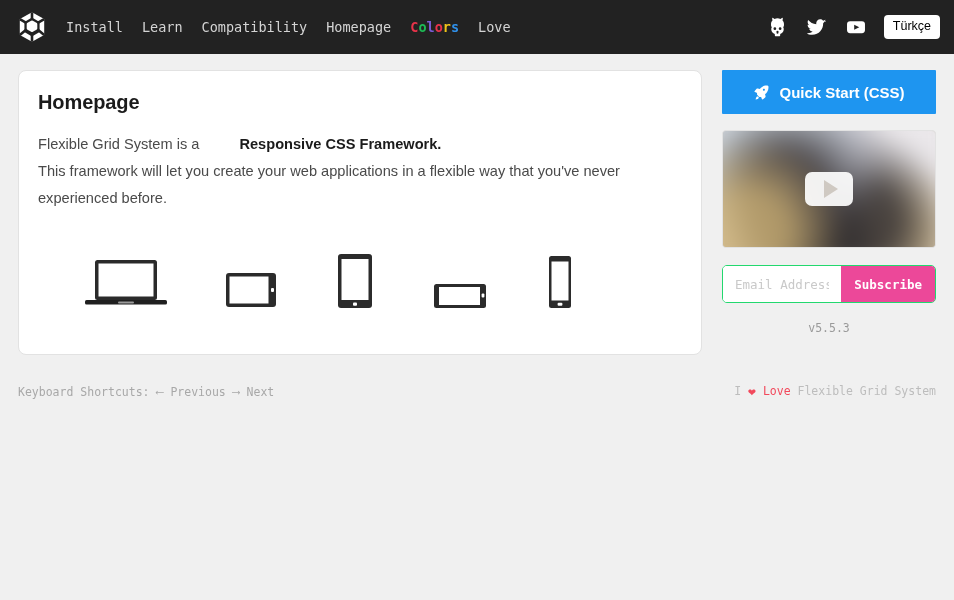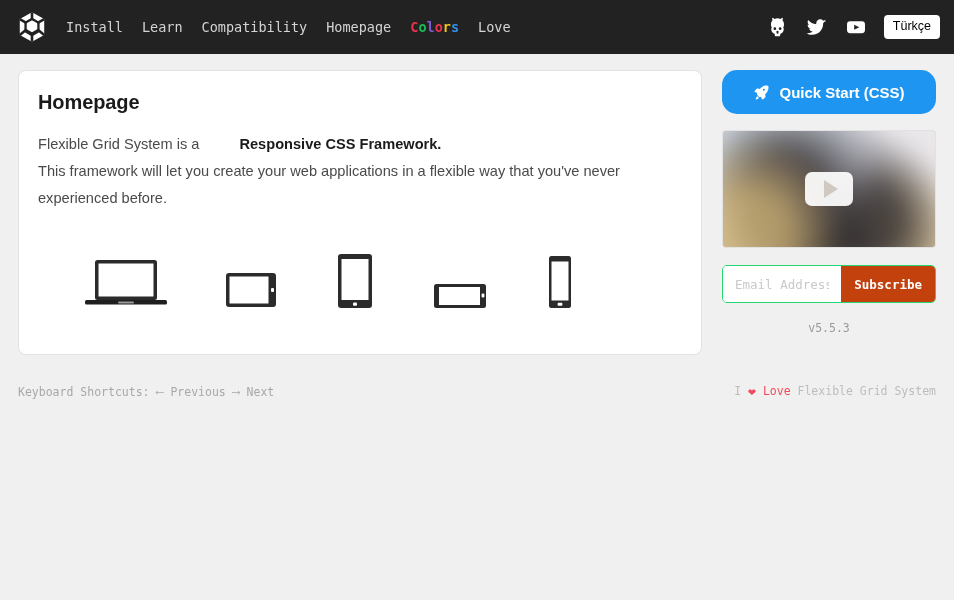--- a/index.html
+++ b/index.html
@@ -141,21 +141,21 @@
   .footer-right .heart { color: #f2495c; font-size: 13px; vertical-align: -1px; }
   .footer-right .love { color: #f2495c; }
   .arrow-g { color: #a8a8a8; }
 
   
   .quick-start {
     width: 100%;
     background: #1e95f0;
     color: #ffffff;
     border: none;
-    border-radius: 15px;
+    border-radius: 1px;
     height: 44px;
     font-size: 15px;
     font-weight: bold;
     cursor: pointer;
     display: flex;
     align-items: center;
     justify-content: center;
     gap: 9px;
     font-family: "Liberation Sans", sans-serif;
   }
@@ -227,21 +227,21 @@
     padding: 0 12px;
     font-family: "DejaVu Sans Mono", monospace;
     font-size: 12.5px;
     color: #555;
     background: #fff;
     min-width: 0;
   }
   .email-input::placeholder { color: #c9c9c9; }
   .subscribe-btn {
     flex: 0 0 auto;
-    background: #c2410c;
+    background: #ec4899;
     color: #ffffff;
     border: none;
     padding: 0 13px;
     font-family: "DejaVu Sans Mono", monospace;
     font-size: 12.5px;
     font-weight: bold;
     cursor: pointer;
     white-space: nowrap;
   }
   .version {

